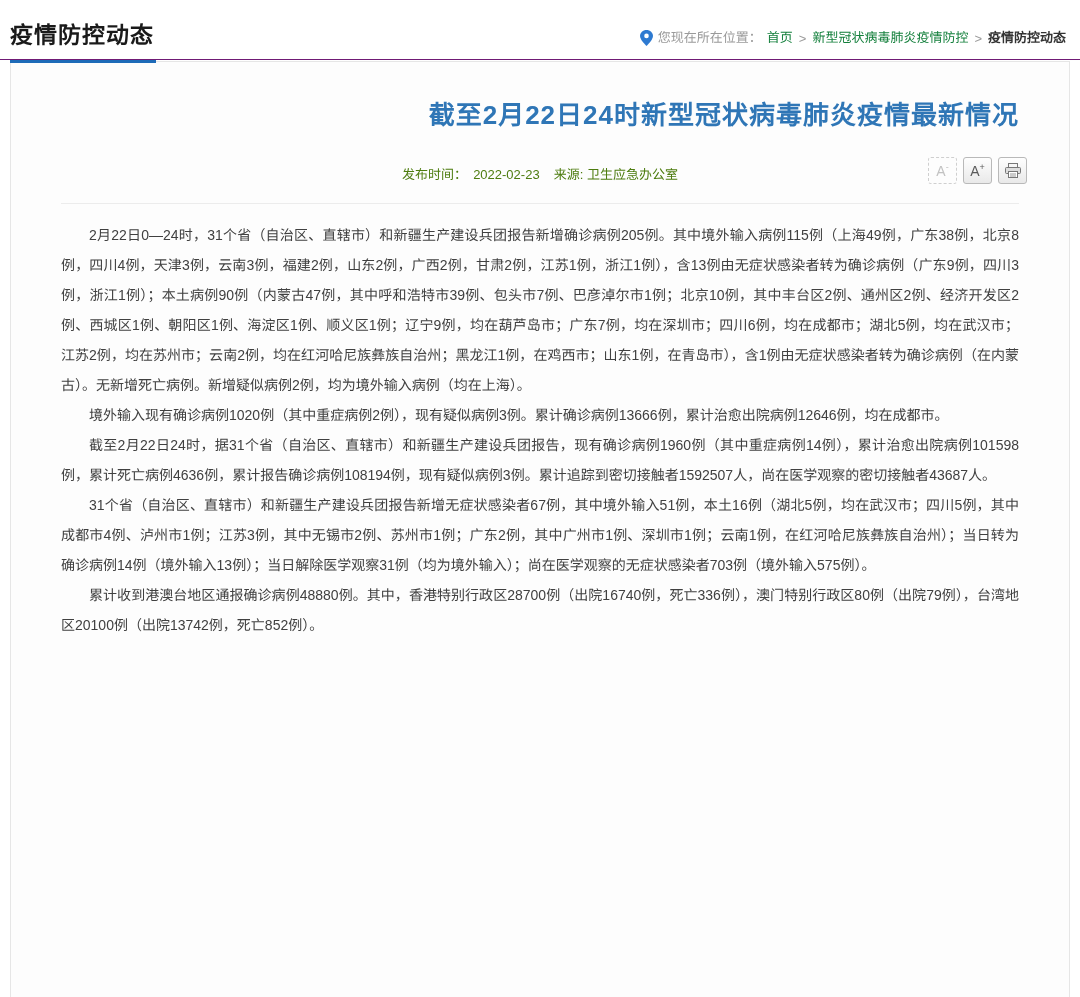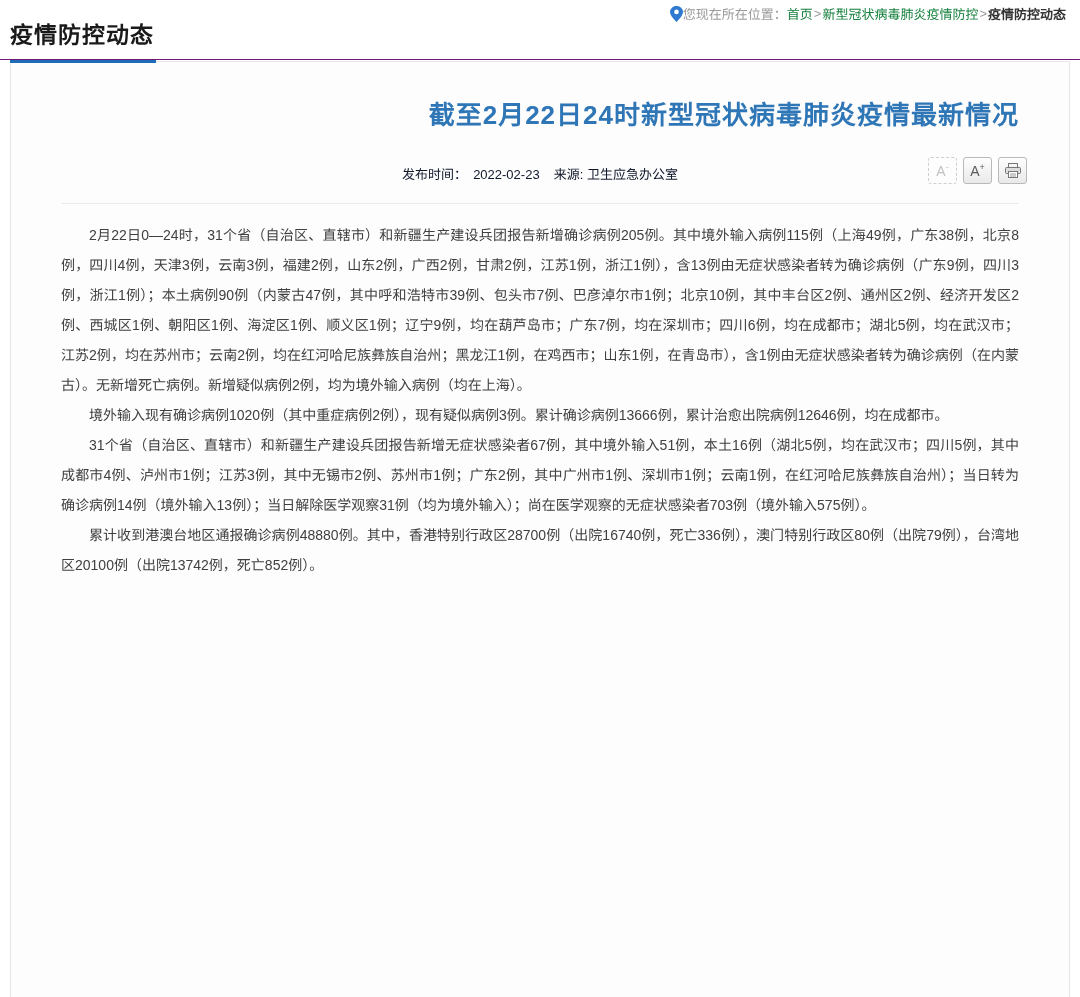--- a/index.html
+++ b/index.html
@@ -21,25 +21,26 @@
     font-size: 23px;
     font-weight: bold;
     color: #1a1a1a;
     padding: 16px 2px 10px 0;
     border-bottom: 3px solid #1e6bb8;
     margin-bottom: -2px;
     letter-spacing: 1px;
   }
   .breadcrumb {
     position: absolute;
-    top: 4px; right: 14px;
+    top: 27px; right: 14px;
     font-size: 13px;
     color: #9a9a9a;
     display: flex;
-    align-items: center;
+    align-items: flex-end;
+    gap: 5px;
     white-space: nowrap;
   }
   .breadcrumb .pin { width: 13px; height: 16px; flex: 0 0 auto; }
   .breadcrumb a { color: #15803d; text-decoration: none; cursor: pointer; }
   .breadcrumb .sep { color: #9a9a9a; margin: 0 1px; }
   .breadcrumb .current { color: #333; font-weight: bold; }
   
   .card {
     margin: 1px 10px 0 10px;
     background: #fdfdfd;
@@ -57,21 +58,21 @@
   .meta-row {
     position: relative;
     margin-top: 26px;
     padding-bottom: 20px;
     border-bottom: 1px solid #ececec;
     min-height: 28px;
   }
   .meta {
     text-align: center;
     font-size: 13px;
-    color: #0f172a;
+    color: #4d7c0f;
     padding-top: 7px;
   }
   .meta .gap { display: inline-block; width: 14px; }
   .meta .gap-sm { display: inline-block; width: 6px; }
   .tools {
     position: absolute;
     right: -8px; top: 0;
     display: flex;
     gap: 6px;
   }
@@ -151,16 +152,17 @@
           <line x1="5" y1="11" x2="11" y2="11" stroke="#999" stroke-width="1"></line>
           <line x1="5" y1="13" x2="11" y2="13" stroke="#999" stroke-width="1"></line>
         </svg>
       </button>
     </div>
   </div>
 
   <div class="article-body">
     <p>2月22日0—24时，31个省（自治区、直辖市）和新疆生产建设兵团报告新增确诊病例205例。其中境外输入病例115例（上海49例，广东38例，北京8例，四川4例，天津3例，云南3例，福建2例，山东2例，广西2例，甘肃2例，江苏1例，浙江1例），含13例由无症状感染者转为确诊病例（广东9例，四川3例，浙江1例）；本土病例90例（内蒙古47例，其中呼和浩特市39例、包头市7例、巴彦淖尔市1例；北京10例，其中丰台区2例、通州区2例、经济开发区2例、西城区1例、朝阳区1例、海淀区1例、顺义区1例；辽宁9例，均在葫芦岛市；广东7例，均在深圳市；四川6例，均在成都市；湖北5例，均在武汉市；江苏2例，均在苏州市；云南2例，均在红河哈尼族彝族自治州；黑龙江1例，在鸡西市；山东1例，在青岛市），含1例由无症状感染者转为确诊病例（在内蒙古）。无新增死亡病例。新增疑似病例2例，均为境外输入病例（均在上海）。</p>
     <p>境外输入现有确诊病例1020例（其中重症病例2例），现有疑似病例3例。累计确诊病例13666例，累计治愈出院病例12646例，均在成都市。</p>
+    <p>截至2月22日24时，据31个省（自治区、直辖市）和新疆生产建设兵团报告，现有确诊病例1960例（其中重症病例14例），累计治愈出院病例101598例，累计死亡病例4636例，累计报告确诊病例108194例，现有疑似病例3例。累计追踪到密切接触者1592507人，尚在医学观察的密切接触者43687人。</p>
     <p>31个省（自治区、直辖市）和新疆生产建设兵团报告新增无症状感染者67例，其中境外输入51例，本土16例（湖北5例，均在武汉市；四川5例，其中成都市4例、泸州市1例；江苏3例，其中无锡市2例、苏州市1例；广东2例，其中广州市1例、深圳市1例；云南1例，在红河哈尼族彝族自治州）；当日转为确诊病例14例（境外输入13例）；当日解除医学观察31例（均为境外输入）；尚在医学观察的无症状感染者703例（境外输入575例）。</p>
     <p>累计收到港澳台地区通报确诊病例48880例。其中，香港特别行政区28700例（出院16740例，死亡336例），澳门特别行政区80例（出院79例），台湾地区20100例（出院13742例，死亡852例）。</p>
   </div>
 </main>
 
 </body></html>

